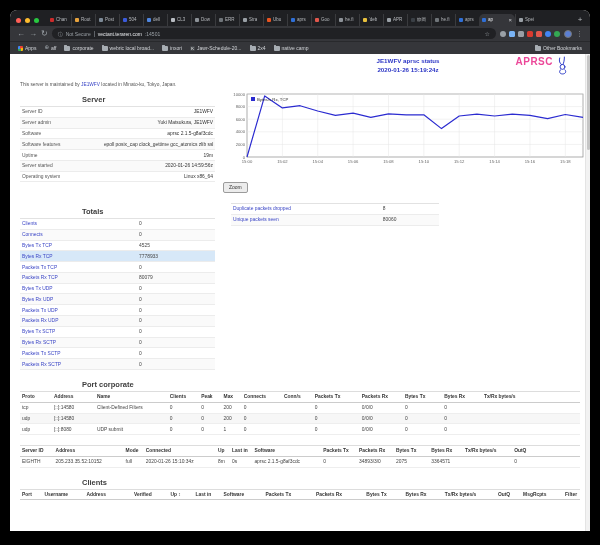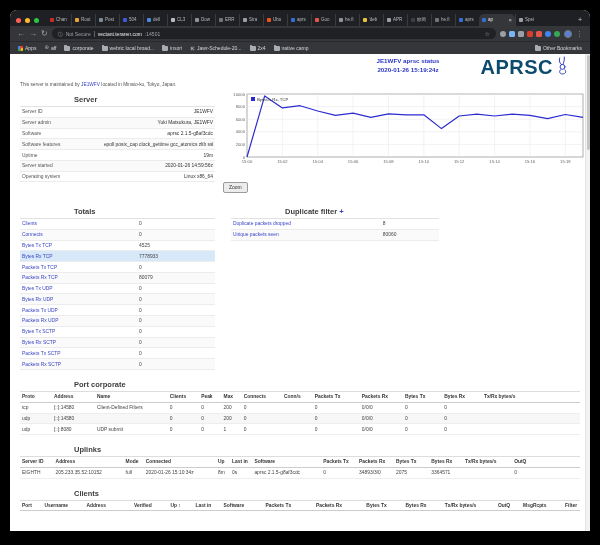--- a/index.html
+++ b/index.html
@@ -46,25 +46,25 @@
   .other-bm { margin-left:auto; display:flex; gap:2px; align-items:center; }
 
   
   .pagearea { position:absolute; left:0; right:0; top:44px; bottom:0; background:#fff; overflow:hidden; padding:2px 10px 0 10px; color:#333; }
   .pg-scroll { position:absolute; right:0; top:0; bottom:0; width:5px; background:#f2f2f2; border-left:1px solid #e4e4e4; }
   .pg-thumb { position:absolute; top:1px; left:1px; width:3px; height:95px; background:#c5c5c5; border-radius:2px; }
 
   .pheader { position:relative; height:23px; }
   .ptitle { position:absolute; left:300px; width:176px; text-align:center; color:#2b35c5; font-size:6.2px; font-weight:bold; line-height:1.45; top:1px; }
   .plogo { position:absolute; right:10px; top:0; display:flex; align-items:flex-start; gap:2px; }
-  .plogo .ltext { color:#0c4a6e; font-size:20px; font-weight:bold; letter-spacing:.5px; line-height:1.1; }
+  .plogo .ltext { color:#ec4899; font-size:10px; font-weight:bold; letter-spacing:.5px; line-height:1.1; }
   .maintained { font-size:4.8px; color:#555; margin:3px 0 4px 0; }
   .lnk, a.lnk { color:#3a45c6; text-decoration:none; }
 
-  h3.sect { font-size:7.5px; color:#3d3d3d; font-weight:bold; margin:4px 0 2px 8px;padding-left:46px; }
+  h3.sect { font-size:7.5px; color:#3d3d3d; font-weight:bold; margin:4px 0 2px 16px;padding-left:46px; }
   .cols { display:flex; margin-top:2px; }
   .leftcol { width:195px; flex:0 0 195px; }
   .rightcol { flex:1; min-width:0; padding-left:8px; }
   .dupecol { margin-left:16px; width:208px; flex:0 0 208px; }
 
   table { border-collapse:collapse; width:100%; table-layout:fixed; }
   td,th { font-size:4.9px; padding:2.4px 2px; white-space:nowrap; overflow:hidden; text-align:left; }
   .kv { border-top:1px solid #e2e2e2; }
   .kv td { border-bottom:1px solid #ececec; color:#444; }
   .kv tbody tr:nth-child(even) { background:#fafafa; }
@@ -410,24 +410,20 @@
                 <td>0</td>
               </tr>
               <tr>
                 <td class="lnkc">Packets Rx SCTP</td>
                 <td>0</td>
               </tr>
             </tbody>
           </table>
       </div>
       <div class="dupecol">
-        <h3 class="sect">
-          <span>Duplicate filter</span>
-          <span class="lnk">+</span>
-        </h3>
         <table class="kv dupet">
             <tbody>
               <tr>
                 <td class="lnkc">Duplicate packets dropped</td>
                 <td>8</td>
               </tr>
               <tr>
                 <td class="lnkc">Unique packets seen</td>
                 <td>80060</td>
               </tr>
@@ -515,21 +511,20 @@
               <td>0/0/0</td>
               <td>0</td>
               <td>0</td>
               <td></td>
             </tr>
           </tbody>
         </table>
     </div>
 
     <div class="secgap">
-      <h3 class="sect">Uplinks</h3>
       <table class="wide">
           <colgroup>
             <col style="width: 6%;">
             <col style="width: 12.5%;">
             <col style="width: 3.6%;">
             <col style="width: 12.9%;">
             <col style="width: 2.5%;">
             <col style="width: 4%;">
             <col style="width: 12.3%;">
             <col style="width: 6.4%;">

